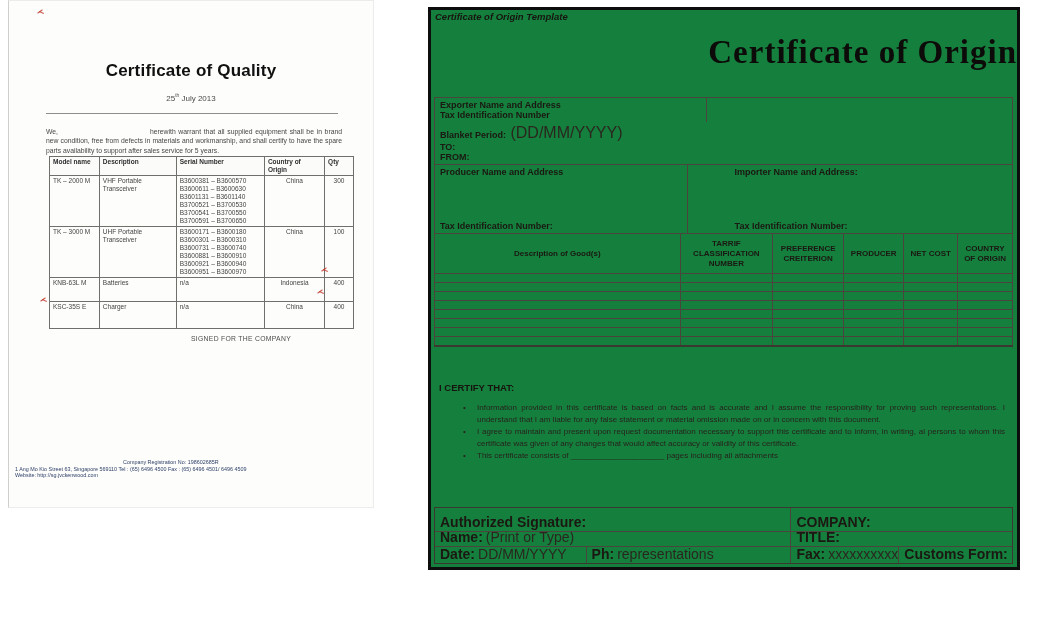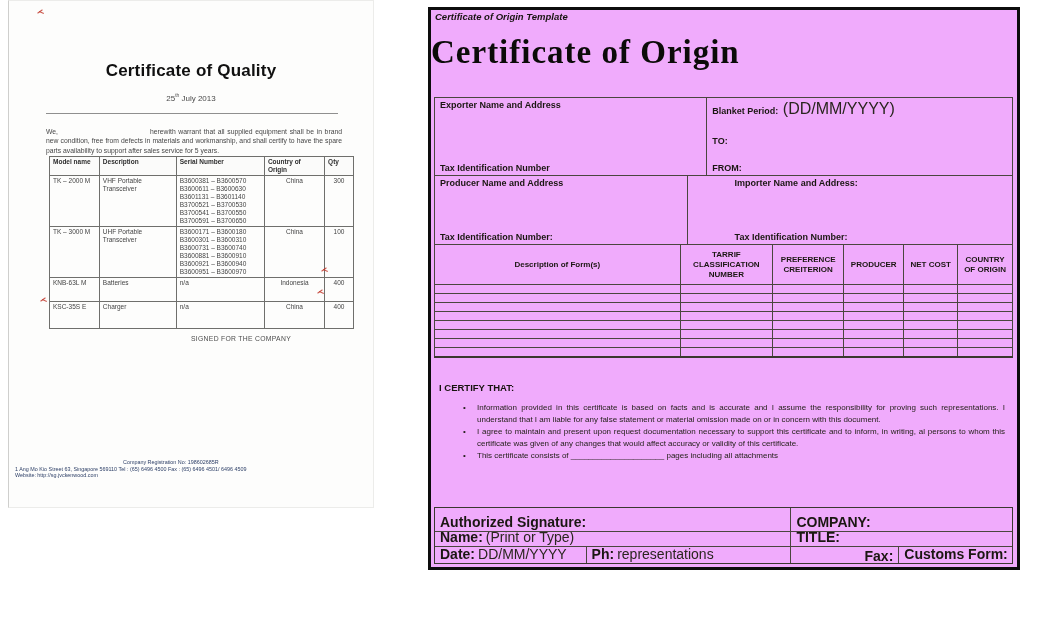--- a/index.html
+++ b/index.html
@@ -27,34 +27,34 @@
             font-size:6.8px;letter-spacing:.3px;color:#4c4c4c;}
   .q-footer{position:absolute;top:458px;left:6px;width:350px;font-size:5.4px;line-height:6.6px;
             color:#2c3e66;}
   .q-footer .reg{padding-left:108px;}
   .red-mark{position:absolute;width:7px;height:6px;}
   .red-mark::before,.red-mark::after{content:"";position:absolute;background:#c23b2e;opacity:.85;}
   .red-mark::before{left:0;top:2px;width:6px;height:1px;transform:rotate(-35deg);}
   .red-mark::after{left:2px;top:3px;width:5px;height:1px;transform:rotate(25deg);}
 
   
-  .co-page{position:absolute;left:428px;top:7px;width:592px;height:563px;background:#f0abfc;
+  .co-page{position:absolute;left:428px;top:7px;width:592px;height:563px;background:#15803d;
            border:3px solid #0d0d0d;box-sizing:border-box;color:#26221c;}
   .co-label{position:absolute;top:1px;left:4px;font-size:9.5px;font-weight:bold;font-style:italic;color:#171310;}
-  .co-title{position:absolute;top:24px;left:0;width:100%;text-align:left;
+  .co-title{position:absolute;top:24px;left:0;width:100%;text-align:right;
             font-family:"Liberation Serif", serif;font-weight:bold;font-size:33px;
             letter-spacing:1px;color:#0c0b09;}
   .co-sections{position:absolute;top:87px;left:3px;right:4px;}
   .co-box{display:flex;border:1px solid #4a463e;box-sizing:border-box;}
   .co-box + .co-box{margin-top:-1px;}
   .co-cell{display:flex;flex-direction:column;justify-content:space-between;
            box-sizing:border-box;padding:2px 5px;}
   .co-cell-l{width:47.2%;border-right:1px solid #4a463e;}
   .co-cell-r{width:52.8%;}
-  .co-boxA{height:79px;}
+  .co-boxA{height:68px;flex-direction:column;}
   .co-boxB{height:70px;gap:42px;}
   .co-lbl{font-size:9px;font-weight:bold;color:#1b1712;}
   .co-val{font-weight:normal;color:#2a261f;}
   .goods{width:100%;border-collapse:collapse;margin-top:-1px;font-size:8px;}
   .goods th,.goods td{border:1px solid #4a463e;box-sizing:border-box;}
   .goods th{font-weight:bold;text-align:center;vertical-align:middle;padding:2px 2px;
             line-height:10px;color:#1b1712;height:40px;}
   .goods td{height:9px;padding:0;}
   .goods{border-bottom:2px solid #3b382f;}
   .co-certify{position:absolute;top:372px;left:6px;right:8px;}
@@ -70,21 +70,21 @@
   .co-fcell:first-child{border-left:none;}
   .fb{font-weight:bold;color:#1b1712;}
   .fv{font-weight:normal;color:#2a261f;margin-left:3px;}
   .r1{height:23px;}
   .r2{height:15px;}
   .r3{height:17px;}
   .w-auth{width:61.6%;}
   .w-comp{width:38.4%;}
   .w-date{width:26.1%;}
   .w-ph{width:35.5%;}
-  .w-fax{width:18.7%;flex-direction:column;}
+  .w-fax{width:18.7%;}
   .w-cust{width:19.7%;}
 </style>
 </head>
 <body>
 
 <div class="screen">
 
   <div class="q-page">
     <span class="red-mark" style="left:28px;top:8px;"></span>
 
@@ -206,21 +206,21 @@
         <colgroup>
           <col style="width:42.5%">
             <col style="width:16%">
             <col style="width:12.3%">
             <col style="width:10.4%">
             <col style="width:9.3%">
             <col style="width:9.5%">
         </colgroup>
         <thead>
           <tr>
-            <th>Description of Form(s)</th>
+            <th>Description of Good(s)</th>
             <th>TARRIF CLASSIFICATION NUMBER</th>
             <th>PREFERENCE CREITERION</th>
             <th>PRODUCER</th>
             <th>NET COST</th>
             <th>COUNTRY OF ORIGIN</th>
           </tr>
         </thead>
         <tbody>
           <tr>
               <td></td>

